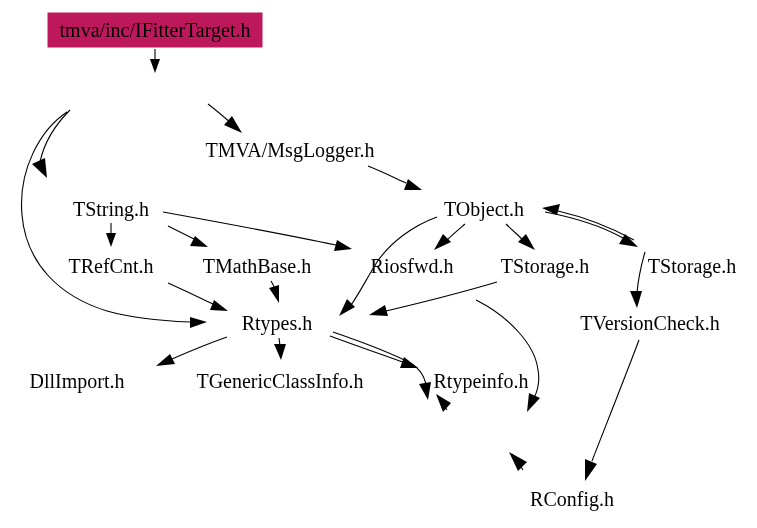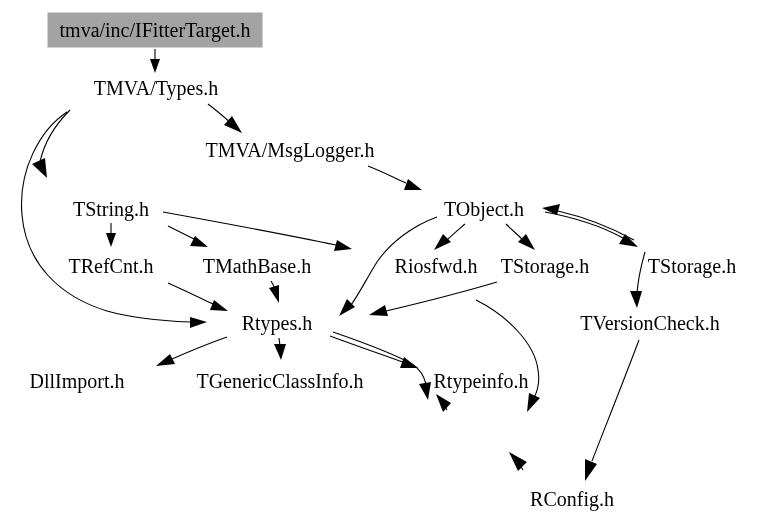--- a/index.html
+++ b/index.html
@@ -29,21 +29,21 @@
     white-space: nowrap;
     font-family: "Liberation Serif", "DejaVu Serif", serif;
     font-size: 20px;
     line-height: 1;
     color: #000000;
     text-align: center;
     transform: translate(-50%, -50%);
     letter-spacing: 0px;
   }
   .node.root {
-    background: #a3a3a3;
+    background: #be185d;
     padding: 7px 12px 8px 12px;
   }
 </style>
 </head>
 <body>
 
 <div id="graph-root">
 
   <svg id="edge-layer" viewBox="0 0 757 528" width="757" height="528" xmlns="http://www.w3.org/2000/svg">
     <g fill="none" stroke="#000000" stroke-width="1.1">
@@ -170,33 +170,32 @@
       <g>
         <path d="M639,340 C622,385 604,430 592,461"></path>
         <polygon points="585,481 585,459 597,464" fill="#000000" stroke="none"></polygon>
       </g>
 
     </g>
   </svg>
 
   <div class="node root" style="left:155px; top:30px;">tmva/inc/IFitterTarget.h</div>
 
-  <div class="node" style="left:156px; top:88px;">TMVA/Types.h</div>
 
   <div class="node" style="left:290px; top:150px;">TMVA/MsgLogger.h</div>
 
   <div class="node" style="left:111px; top:209px;">TString.h</div>
 
   <div class="node" style="left:484px; top:209px;">TObject.h</div>
 
   <div class="node" style="left:111px; top:266px;">TRefCnt.h</div>
 
   <div class="node" style="left:257px; top:266px;font-family:Liberation Serif, serif;">TMathBase.h</div>
 
-  <div class="node" style="left:412px; top:266px;margin-left:24px;">Riosfwd.h</div>
+  <div class="node" style="left:412px; top:266px;">Riosfwd.h</div>
 
   <div class="node" style="left:545px; top:266px;">TStorage.h</div>
 
   <div class="node" style="left:692px; top:266px;">TStorage.h</div>
 
   <div class="node" style="left:277px; top:323px;">Rtypes.h</div>
 
   <div class="node" style="left:650px; top:323px;">TVersionCheck.h</div>
 
   <div class="node" style="left:77px; top:381px;">DllImport.h</div>

